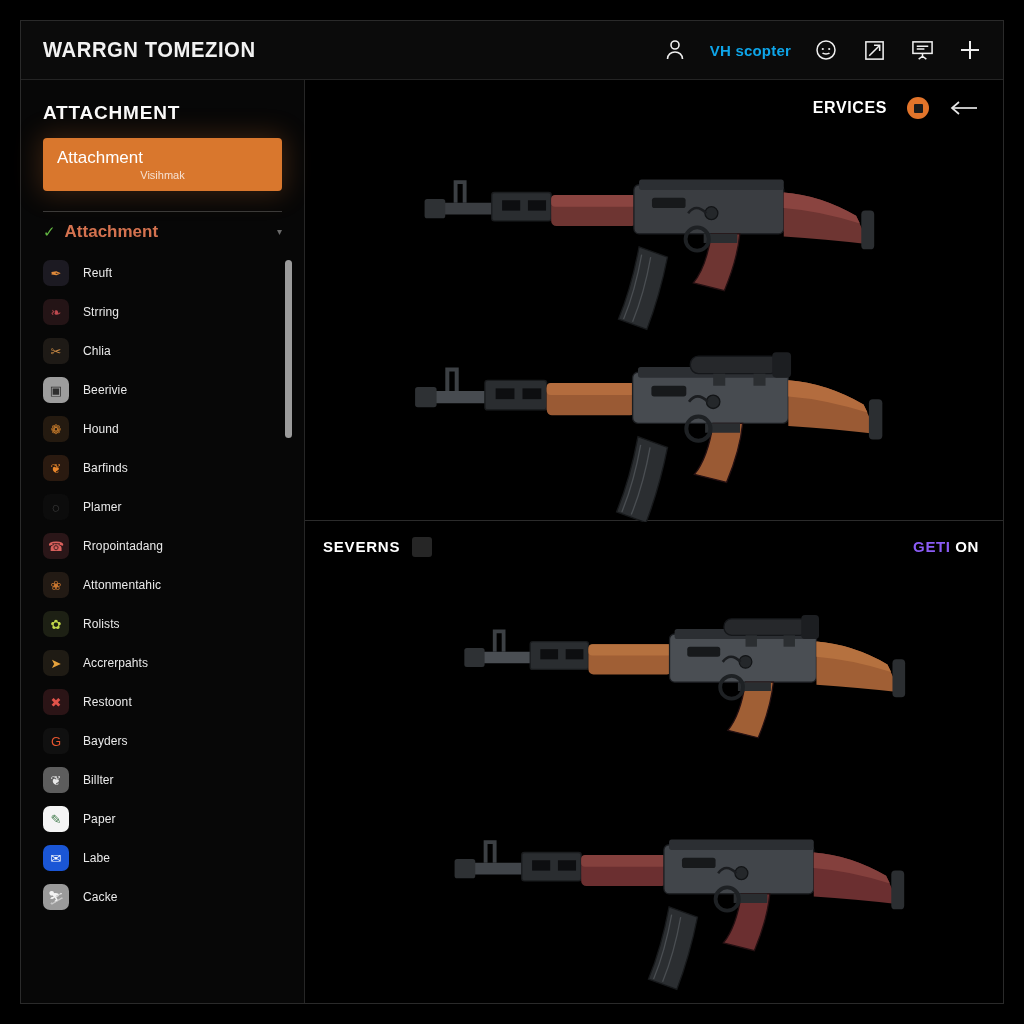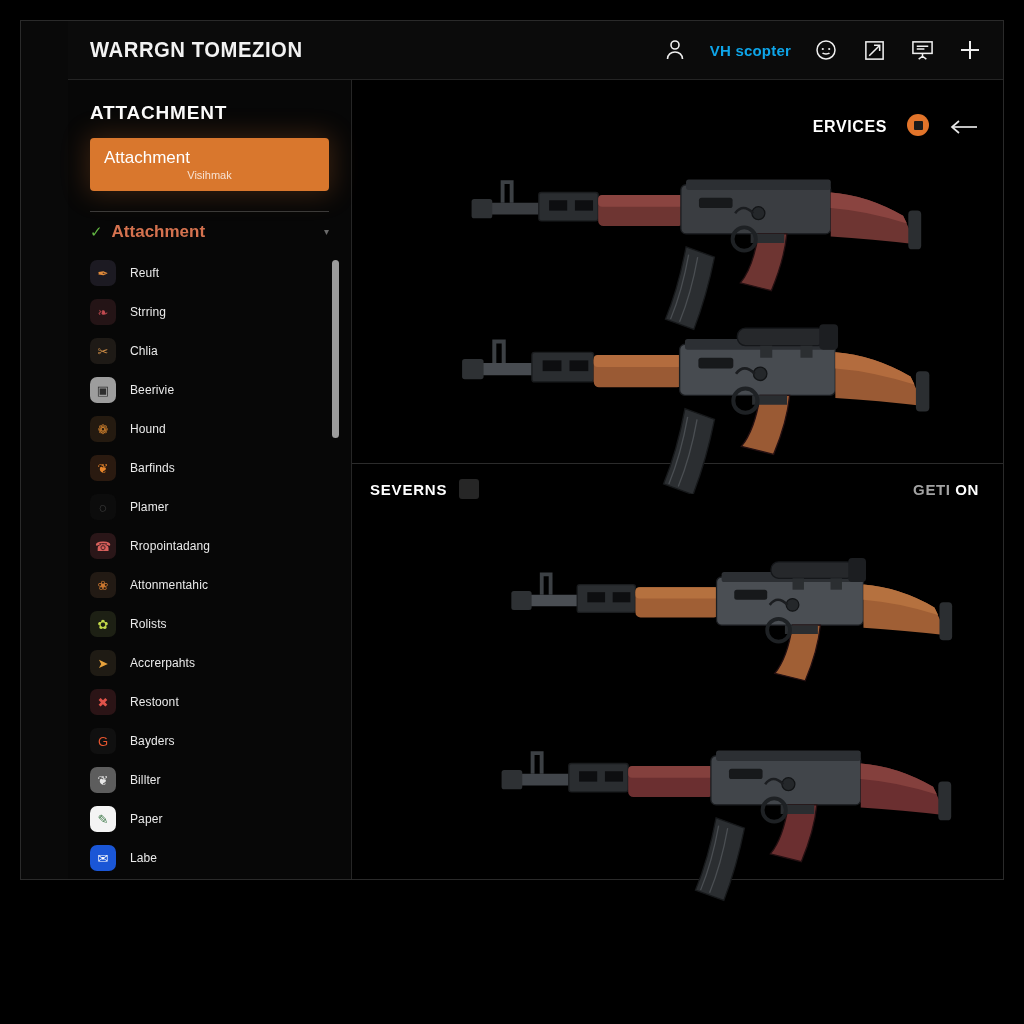--- a/index.html
+++ b/index.html
@@ -4,24 +4,24 @@
 <style>
   * { box-sizing: border-box; margin: 0; padding: 0; }
   html, body {
     width: 1024px; height: 1024px;
     background: #000;
     font-family: "Liberation Sans", sans-serif;
     overflow: hidden;
   }
   #app {
     position: absolute; left: 20px; top: 20px;
-    width: 984px; height: 860px;
+    width: 984px; height: 984px;
     background: #090909;
     border: 1px solid #2a2a2a;
-    display: flex; flex-direction: column; padding-left: 47px;
+    display: flex; flex-direction: column;
   }
   
   .titlebar {
     height: 59px; flex: 0 0 59px;
     background: #0b0b0b;
     border-bottom: 1px solid #242424;
     display: flex; align-items: center;
     padding: 0 20px 0 22px;
   }
   .app-title {
@@ -111,21 +111,21 @@
   .scroll-thumb {
     position: absolute; top: 0; left: 0;
     width: 7px; height: 178px;
     background: #9b9b9b; border-radius: 4px;
   }
   
   .content { flex: 1; min-width: 0; display: flex; flex-direction: column;
              background: #000; }
   .content-head {
     height: 56px; flex: 0 0 56px;
-    display: flex; align-items: flex-end; justify-content: flex-end;
+    display: flex; align-items: center; justify-content: flex-end;
     padding: 0 24px; gap: 20px;
   }
   .svc-label {
     font-size: 16px; font-weight: bold; color: #ffffff; letter-spacing: 0.6px;
     font-family: "Liberation Sans Narrow", "Liberation Sans", sans-serif;
   }
   .svc-dot {
     width: 22px; height: 22px; border-radius: 50%;
     background: #e2742a;
     display: flex; align-items: center; justify-content: center;
@@ -151,21 +151,21 @@
     font-size: 15px; font-weight: bold; color: #ffffff; letter-spacing: 0.8px;
     font-family: "Liberation Sans Narrow", "Liberation Sans", sans-serif;
   }
   .sev-badge {
     width: 20px; height: 20px; background: #262626;
     border-radius: 3px; margin-left: 12px;
   }
   .geti-wrap { margin-left: auto; font-size: 15px; font-weight: bold;
                letter-spacing: 0.6px;
                font-family: "Liberation Sans Narrow", "Liberation Sans", sans-serif; }
-  .geti { color: #a3a3a3; }
+  .geti { color: #8b5cf6; }
   .on { color: #ffffff; }
   svg.gun { display: block; position: absolute; }
 </style>
 </head>
 <body>
 
 <div id="app">
 
   <div class="titlebar">
     <div class="app-title">WARRGN TOMEZION</div>

